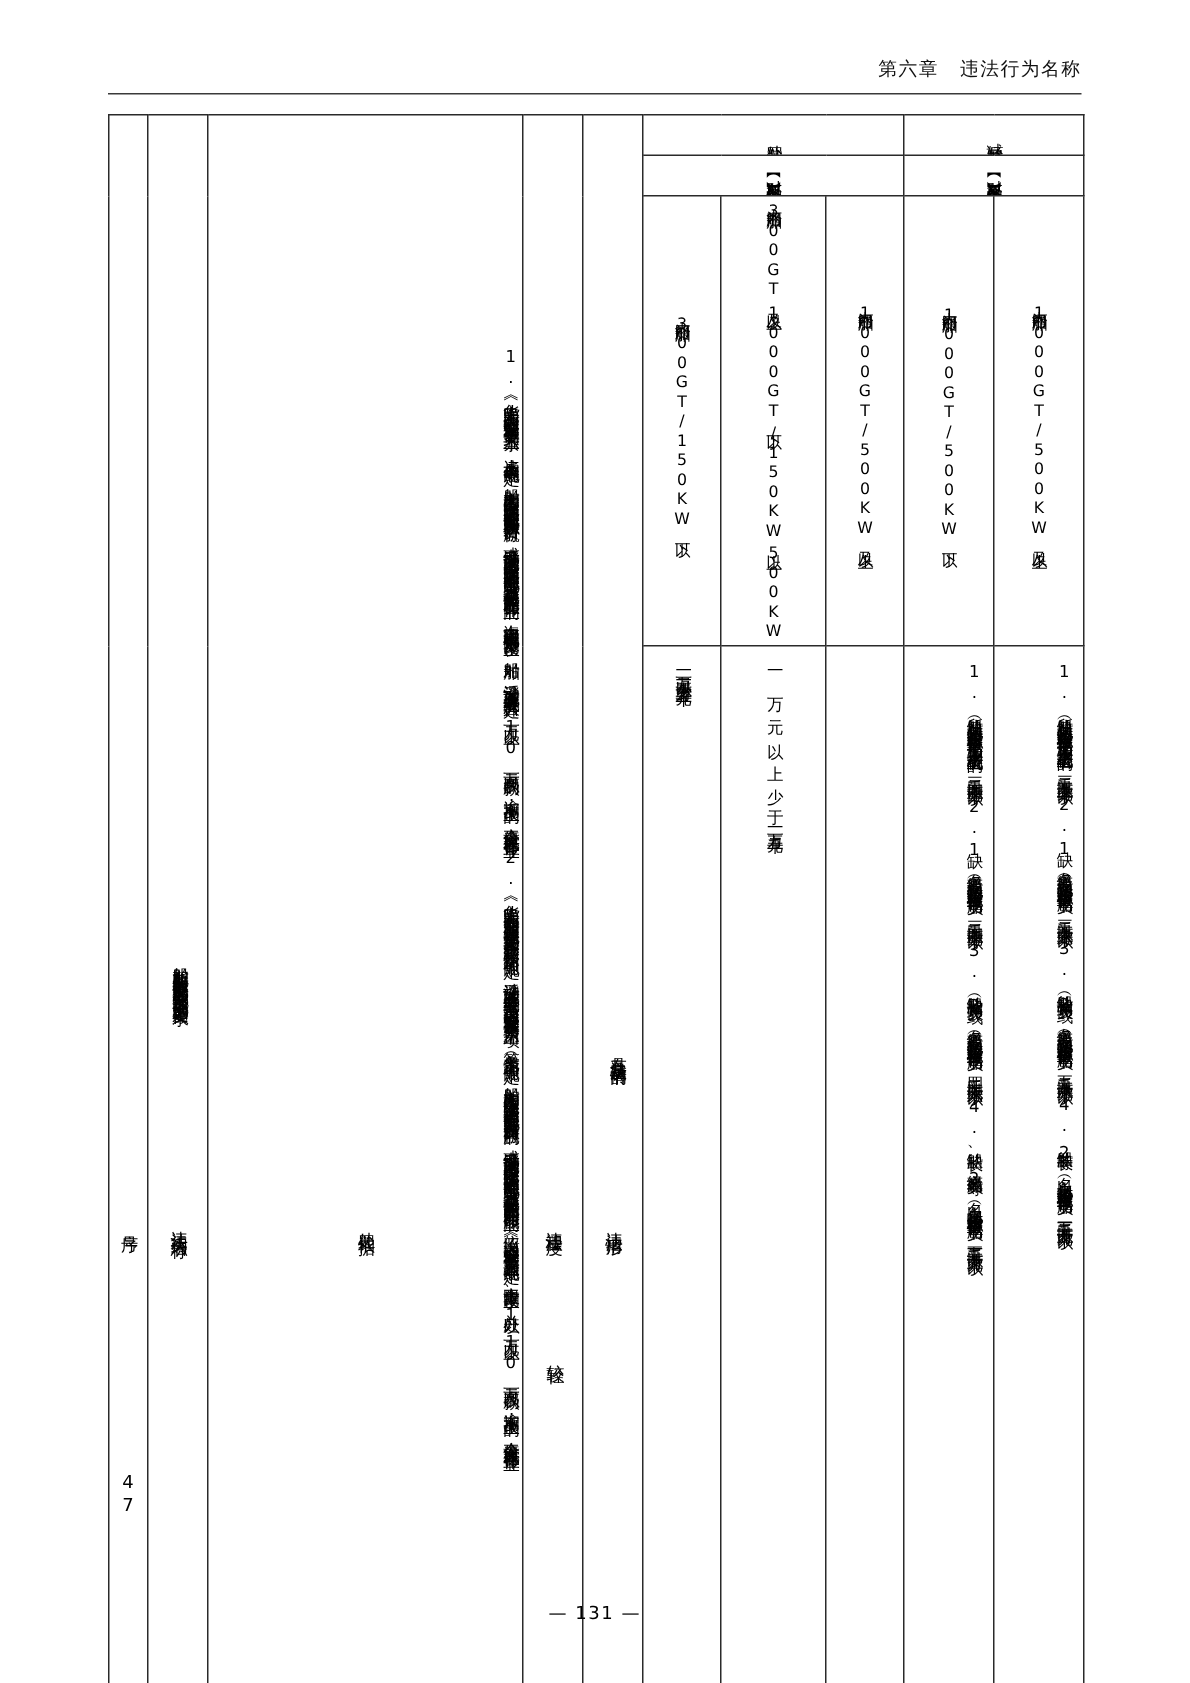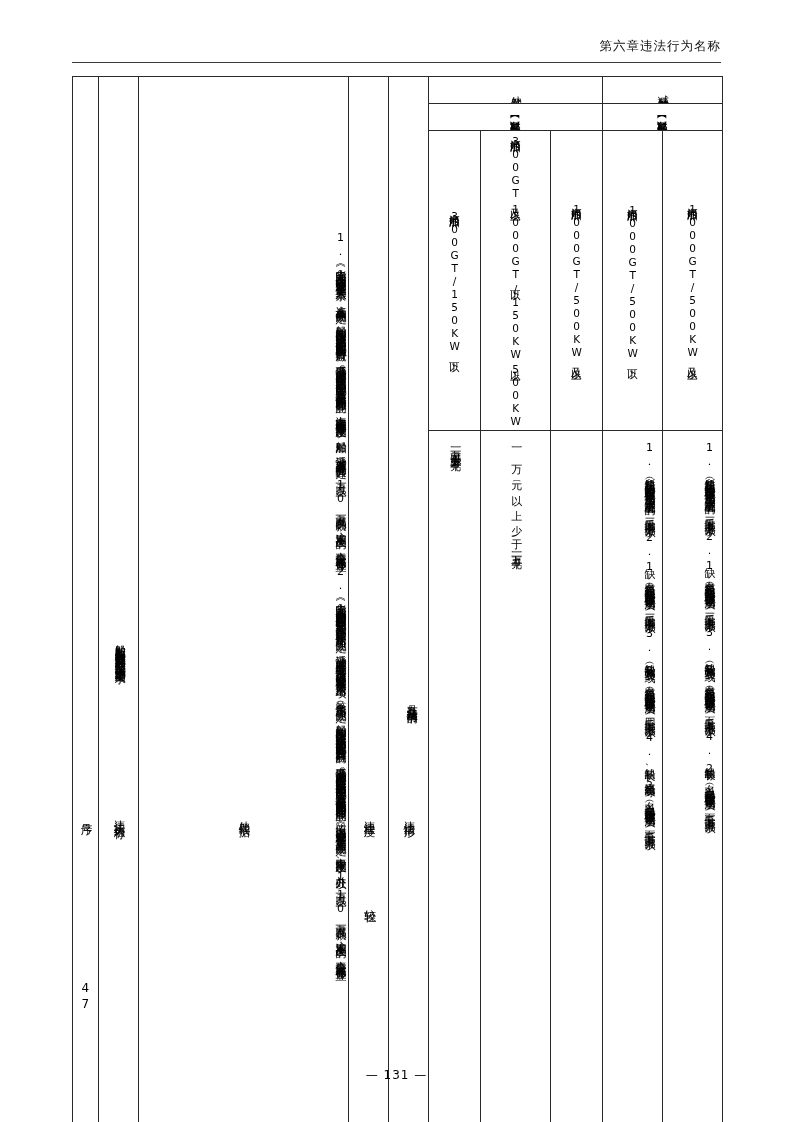--- a/index.html
+++ b/index.html
@@ -20,20 +20,21 @@
   .page-header {
     position: absolute;
     top: 38px;
     right: 72px;
     font-size: 12.5px;
     letter-spacing: 1px;
     color: #111;
     white-space: nowrap;
   }
   .page-header .ch-num {
+    margin-right: 14px;
   }
   .header-rule {
     position: absolute;
     top: 62px;
     left: 72px;
     right: 72px;
     border-top: 1px solid #3a3a3a;
   }
 
   

